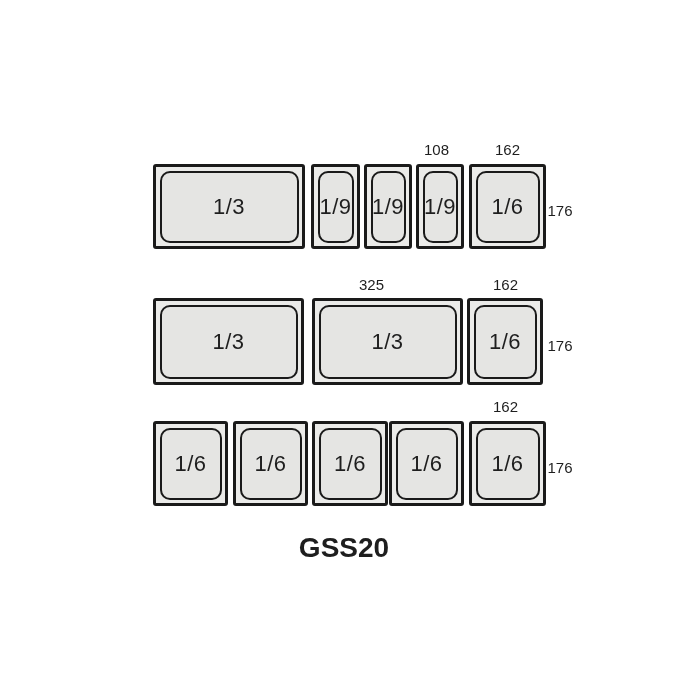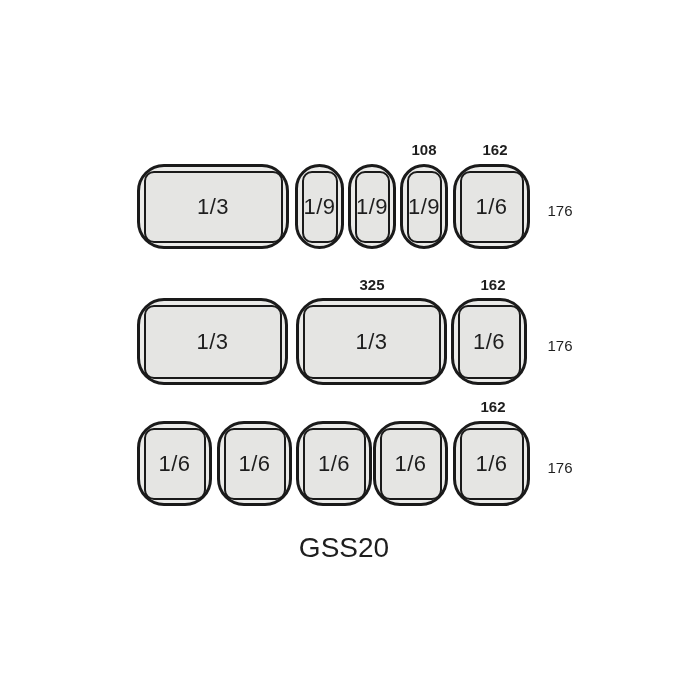--- a/index.html
+++ b/index.html
@@ -12,21 +12,22 @@
     font-family: "Liberation Sans", sans-serif;
     overflow: hidden;
   }
   .pan-row { position: absolute; left: 0; width: 700px; }
   .pan {
     position: absolute;
     top: 0;
     height: 100%;
     background: var(--pan-fill, #ebebe9);
     border: 3px solid var(--pan-border, #1a1a1a);
-    border-radius: 27px;
+    border-radius: 3px;
+    margin-left: 16px;
   }
   .pan-well {
     position: absolute;
     inset: 3.5px;
     background: var(--pan-fill-inner, #e5e5e3);
     border: 2.5px solid var(--pan-border, #1a1a1a);
     border-radius: 10px;
     display: flex;
     align-items: center;
     justify-content: center;
@@ -36,31 +37,32 @@
     color: var(--text, #1e1e1e);
     letter-spacing: 0.5px;
     white-space: nowrap;
   }
   .dim {
     position: absolute;
     font-size: 15px;
     color: var(--text, #1e1e1e);
     line-height: 15px;
   }
-  .dim-top { width: 50px; text-align: center; font-weight: bold; }
+  .dim-top { width: 50px; text-align: right; }
   .dim-depth { width: 44px; text-align: center; }
   .model-label {
     position: absolute;
     left: 0;
     top: 533px;
     width: 688px;
     text-align: center;
     font-size: 28px;
     line-height: 30px;
     color: var(--text, #1e1e1e);
+    font-weight: bold;
   }
   .caption {
     position: absolute;
     left: 0;
     top: 608px;
     width: 640px;
     text-align: center;
     font-size: 27px;
     line-height: 30px;
     color: var(--caption-text, #2b2b2b);
@@ -96,21 +98,21 @@
         <span class="pan-size-label">1/9</span>
       </div>
     </div>
     <div class="pan" style="left:453px; width:77px;">
       <div class="pan-well">
         <span class="pan-size-label">1/6</span>
       </div>
     </div>
   </div>
 
-  <div class="dim dim-top" style="left:347px; top:277px;">325</div>
+  <div class="dim dim-top" style="left:334px; top:277px;">325</div>
   <div class="dim dim-top" style="left:468px; top:277px;">162</div>
   <div class="dim dim-depth" style="left:538px; top:338px;">176</div>
 
   <div class="pan-row" style="top:298px; height:87px;">
     <div class="pan" style="left:137px; width:151px;">
       <div class="pan-well">
         <span class="pan-size-label">1/3</span>
       </div>
     </div>
     <div class="pan" style="left:296px; width:151px;">

